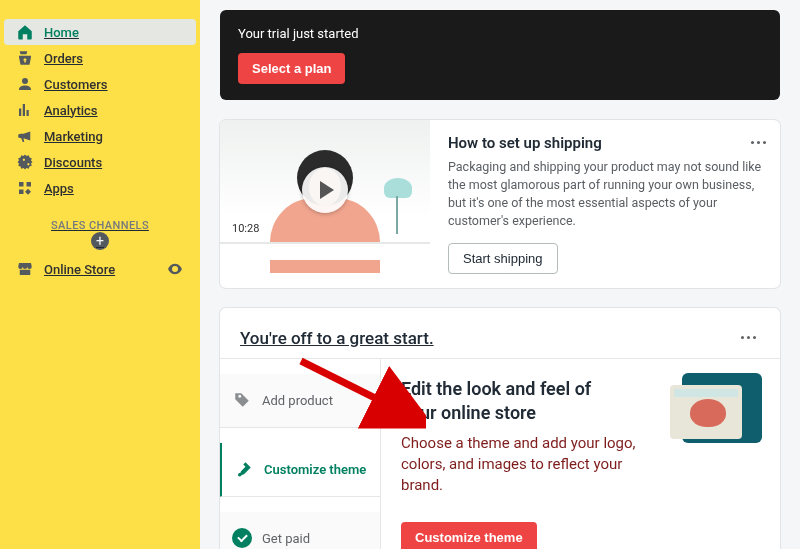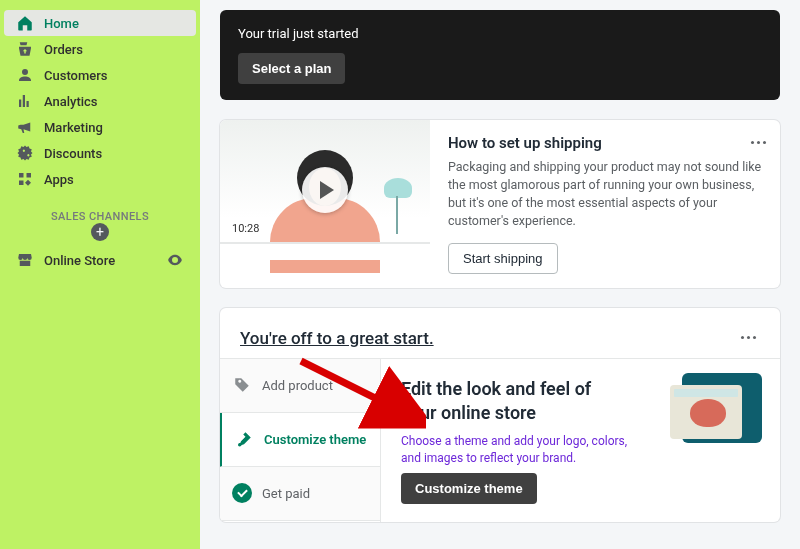--- a/index.html
+++ b/index.html
@@ -1,32 +1,32 @@
 <!DOCTYPE html>
 <html><head>
 <meta charset="utf-8">
 <style>
   * { box-sizing: border-box; margin: 0; padding: 0; }
   html, body { width: 800px; height: 549px; overflow: hidden; font-family: -apple-system, BlinkMacSystemFont, "Segoe UI", Roboto, sans-serif; font-size: 13px; color: #212b36; background: #f4f6f8; }
   .app { display: flex; height: 100%; }
-  .sidebar { width: 200px; background: #bef264; padding-top: 10px; }
+  .sidebar { width: 200px; background: #fde047; padding-top: 19px; text-decoration: underline; }
   .nav-item { display: flex; align-items: center; height: 26px; padding: 0 12px; margin: 0 4px; border-radius: 4px; cursor: pointer; color: #303030; font-weight: 500; }
   .nav-item.active { background: #e5e7e3; color: #008060; }
   .nav-item .icon { width: 18px; height: 18px; margin-right: 10px; display: flex; align-items: center; justify-content: center; }
   .nav-item svg { width: 18px; height: 18px; fill: #54595d; }
   .nav-item.active svg { fill: #008060; }
   .sidebar-section { margin-top: 18px; padding: 0 12px; display: flex; align-items: center; justify-content: space-between; flex-direction: column; }
   .sidebar-section-title { font-size: 11px; color: #75797d; letter-spacing: .4px; font-weight:500;}
   .plus-circle { width:18px;height:18px;border-radius:50%;background:#54595d;display:flex;align-items:center;justify-content:center;color:#f4f6f8;font-size:14px;line-height:1; cursor:pointer;}
   .eye-icon{ width:18px;height:18px; display:flex;align-items:center;justify-content:center;}
   .nav-item .tail{ margin-left:auto;}
   .content { flex: 1; padding: 0 20px 20px 20px; overflow:hidden; position:relative;}
   .banner { background: #1a1a1a; color:#fff; border-radius: 6px; padding: 16px 18px; margin-top:10px; }
   .banner-title{font-size:13px; margin-bottom:12px;}
-  .btn-primary { background:#404040; color:#fff; border:none; border-radius:4px; padding:8px 14px; font-size:13px; font-weight:600; cursor:pointer;text-align:right; }
+  .btn-primary { background:#ef4444; color:#fff; border:none; border-radius:4px; padding:8px 14px; font-size:13px; font-weight:600; cursor:pointer;text-align:right; }
   .btn-secondary { background:#fff; color:#212b36; border:1px solid #b5bbbd; border-radius:4px; padding:7px 14px; font-size:13px; cursor:pointer; font-weight:500;}
   .card { background:#fff; border-radius:6px; margin-top:20px; box-shadow:0 0 0 1px #e1e3e5; overflow:hidden; }
   .video-card { display:flex; }
   .video-thumb { position:relative; width:210px; height:140px; background: linear-gradient(180deg,#eef1ef 0%, #fff 70%); display:flex; align-items:center; justify-content:center; }
   .person { position:absolute; bottom:0; width:150px; height:110px; }
   .person .hair{ position:absolute; top:0; left:50%; transform:translateX(-50%); width:56px;height:56px;border-radius:50%;background:#2b2b2b;}
   .person .face{ position:absolute; top:18px;left:50%;transform:translateX(-50%); width:32px;height:38px;border-radius:50%;background:#caa187;}
   .person .body{ position:absolute; top:48px;left:50%;transform:translateX(-50%);width:110px;height:75px;border-radius:44px 44px 0 0;background:#f1a58e;}
   .lamp{position:absolute; right:16px; top:58px; width:40px;height:60px;}
   .lamp .shade{position:absolute;top:0;left:10px;width:28px;height:20px;background:#a9dedb;border-radius:50% 50% 6px 6px;}
@@ -38,28 +38,28 @@
   .video-info{ flex:1; padding:14px 18px; position:relative;}
   .video-info h3{ font-size:15px; font-weight:600; margin-bottom:6px;}
   .video-info p{ font-size:12.5px; color:#5b5f63; line-height:1.45; margin-bottom:12px;}
   .kebab{ position:absolute; top:10px; right:10px; width:24px;height:24px; display:flex;align-items:center;justify-content:center; cursor:pointer;}
   .kebab span{ width:3px;height:3px;background:#606367;border-radius:50%; margin:0 1.5px;}
   .start-card{ padding:0; }
   .start-head{ display:flex; align-items:center; justify-content:space-between; padding:18px 20px 8px 20px;}
   .start-head h2{ font-size:17px; font-weight:500;text-decoration:underline;}
   .start-body{ display:flex; }
   .checklist{ width:160px; border-top:1px solid #e5e7e7;}
-  .check-item{ display:flex; align-items:center; height:54px; padding:0 12px; border-bottom:1px solid #e5e7e7; font-size:13px; color:#606367; cursor:pointer; background:#fafafa;}
+  .check-item{ display:flex; align-items:center; height:54px; padding:0 12px; border-bottom:1px solid #e5e7e7; font-size:13px; color:#606367; cursor:pointer; background:#fafafa;margin-top:15px;}
   .check-item .cicon{ width:20px;height:20px; margin-right:10px; display:flex;align-items:center;justify-content:center;}
   .check-item.active{ background:#fff; color:#008060; font-weight:600; border-left:3px solid #008060; margin-left:-1px;}
   .check-item.done .cicon{ background:#008060;border-radius:50%;}
   .check-item.done .cicon::after{content:"";width:7px;height:4px;border-left:2px solid #fff;border-bottom:2px solid #fff;transform:rotate(-45deg);margin-top:-2px;}
   .task-pane{ flex:1; padding:18px 20px; border-top:1px solid #e5e7e7; border-left:1px solid #e5e7e7; position:relative;}
   .task-pane h4{ font-size:18px; font-weight:600; max-width:230px; line-height:1.35; margin-bottom:8px;}
-  .task-pane p{ font-size:12px; color:#6d28d9; max-width:240px; line-height:1.4; margin-bottom:6px;}
+  .task-pane p{ font-size:15px; color:#7f1d1d; max-width:240px; line-height:1.4; margin-bottom:26px;}
   .theme-illus{ position:absolute; right:18px; top:14px; width:80px; height:70px;}
   .theme-illus .back{position:absolute;inset:0;background:#0e5e6d;border-radius:6px;}
   .theme-illus .front{position:absolute;left:-12px;top:12px;width:72px;height:54px;background:#e8e6d8;border-radius:4px;display:flex;flex-direction:column;}
   .theme-illus .bar{height:8px;background:#cfe6e5; margin:4px 4px 0 4px;border-radius:1px;}
   .theme-illus .blob{position:absolute;left:8px;top:26px;width:36px;height:28px;border-radius:50% 50% 46% 46%;background:#d76a5a;}
   .arrow{ position:absolute; left:96px; top:356px; pointer-events:none; z-index:50;}
   .arrow svg{ width:130px; height:80px; }
 </style>
 </head>
 <body>

